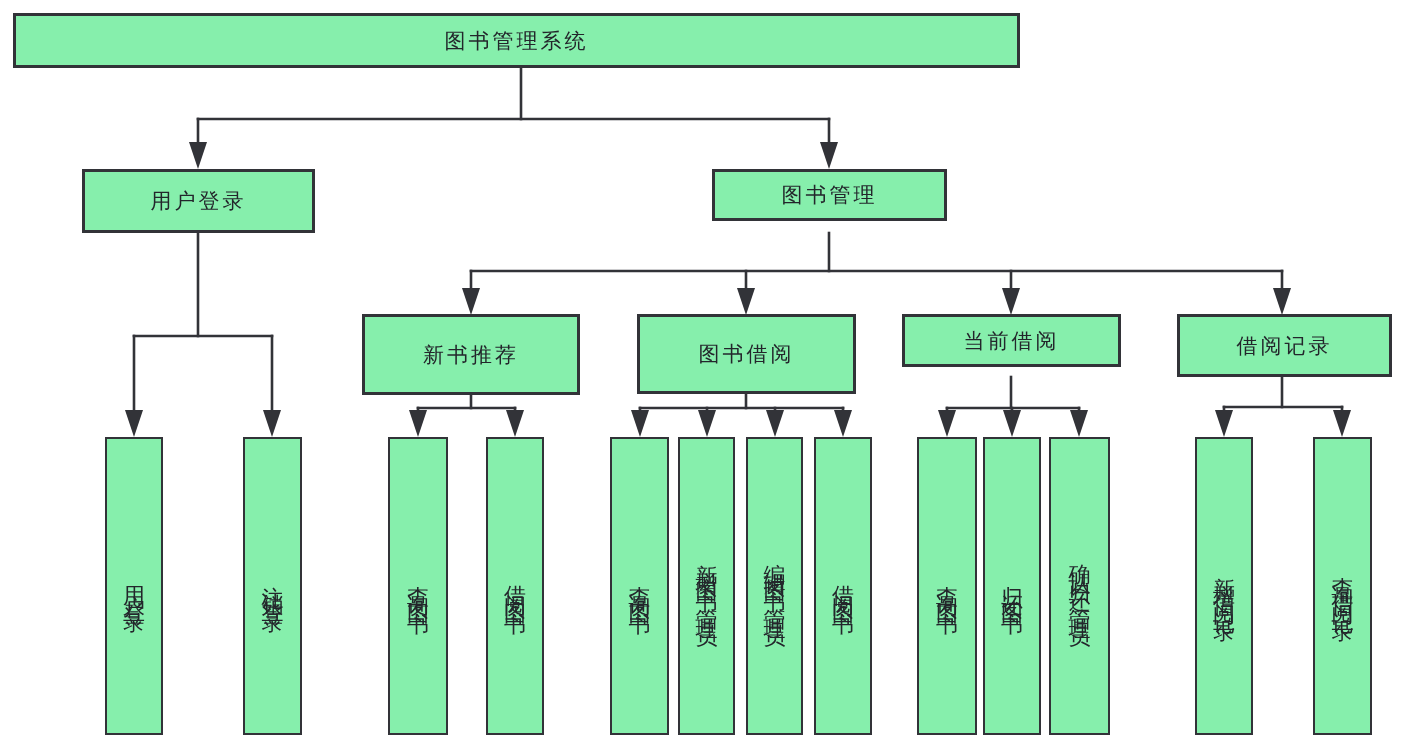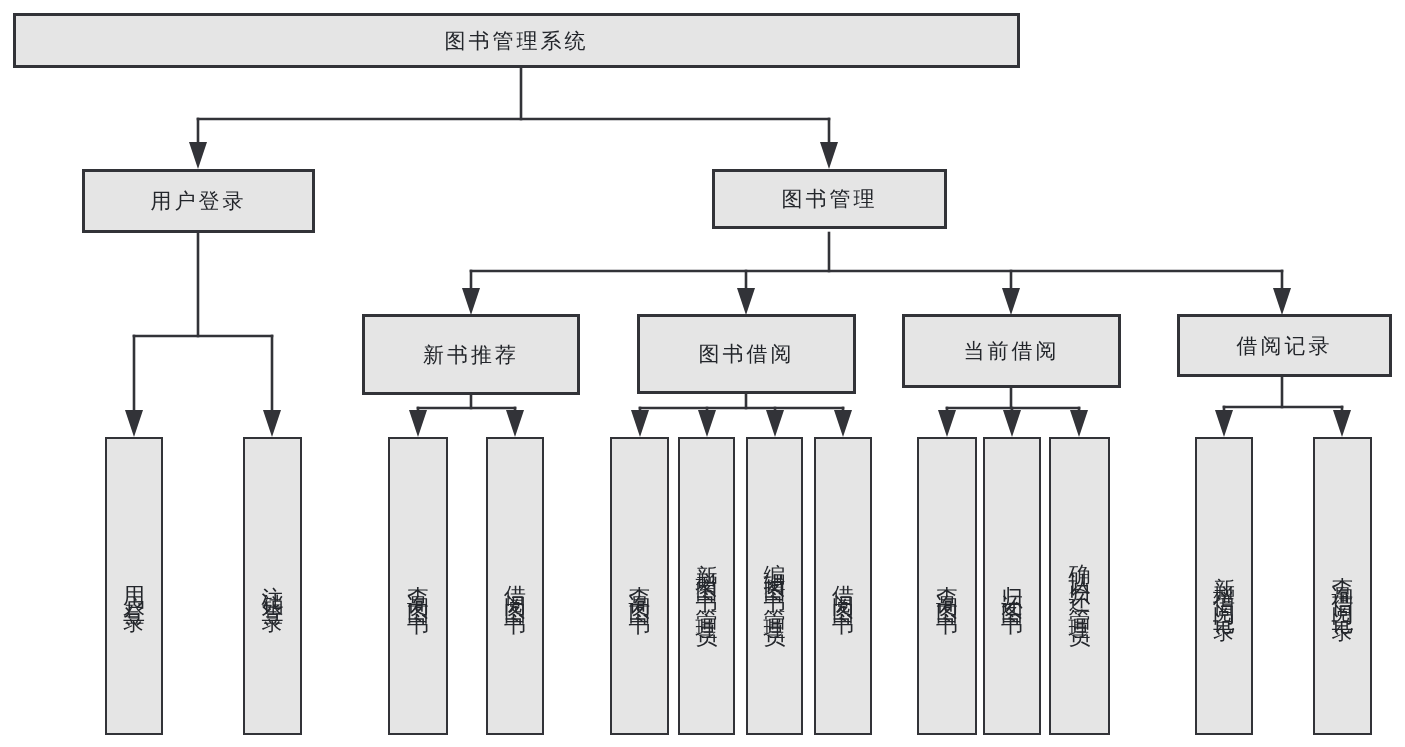--- a/index.html
+++ b/index.html
@@ -18,21 +18,21 @@
   .connectors {
     position: absolute;
     left: 0;
     top: 0;
     z-index: 0;
     pointer-events: none;
   }
   .node {
     position: absolute;
     box-sizing: border-box;
-    background: #e5e5e5;
+    background: #86efac;
     border: 3px solid #323338;
     display: flex;
     align-items: center;
     justify-content: center;
     color: #23262b;
     z-index: 1;
   }
   .hbox {
     font-size: 21px;
     letter-spacing: 3px;
@@ -120,31 +120,31 @@
       <polygon points="1333,410 1351,410 1342,437" fill="#323338"></polygon>
     </svg>
 
   <div class="node hbox" style="left:13px; top:13px; width:1007px; height:55px;">
     <span>图书管理系统</span>
   </div>
 
   <div class="node hbox" style="left:82px; top:169px; width:233px; height:64px;">
     <span>用户登录</span>
   </div>
-  <div class="node hbox" style="left:712px; top:169px; width:235px; height:60px;">
+  <div class="node hbox" style="left:712px; top:169px; width:235px; height:52px;">
     <span>图书管理</span>
   </div>
 
   <div class="node hbox" style="left:362px; top:314px; width:218px; height:81px;">
     <span>新书推荐</span>
   </div>
   <div class="node hbox" style="left:637px; top:314px; width:219px; height:80px;">
     <span>图书借阅</span>
   </div>
-  <div class="node hbox" style="left:902px; top:314px; width:219px; height:74px;">
+  <div class="node hbox" style="left:902px; top:314px; width:219px; height:53px;">
     <span>当前借阅</span>
   </div>
   <div class="node hbox" style="left:1177px; top:314px; width:215px; height:63px;">
     <span>借阅记录</span>
   </div>
 
   <div class="node vbox" style="left:105px; width:58px;">
     <span>用户登录</span>
   </div>
   <div class="node vbox" style="left:243px; width:59px;">

